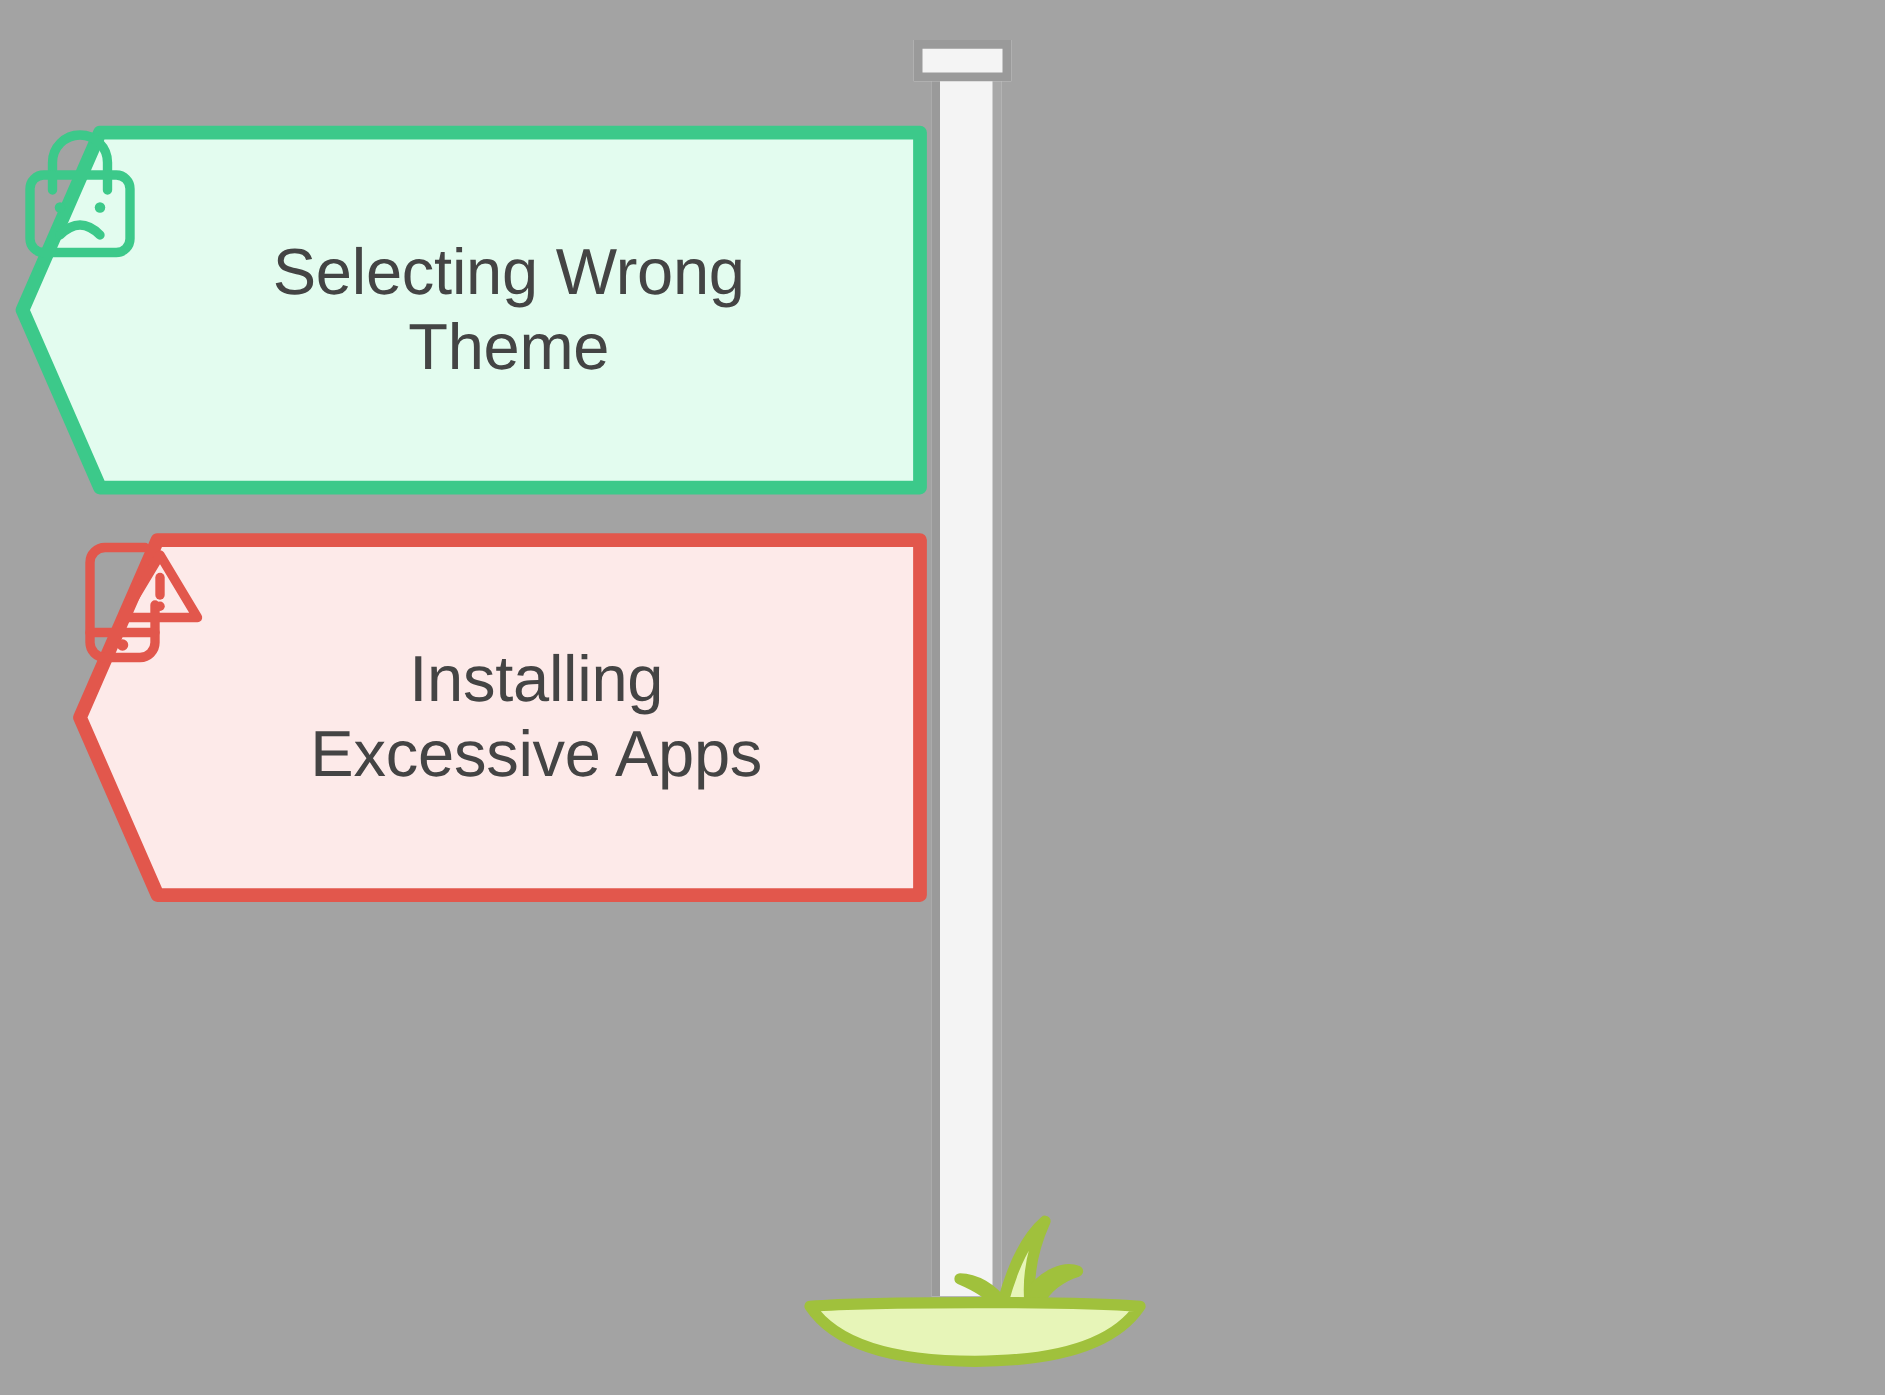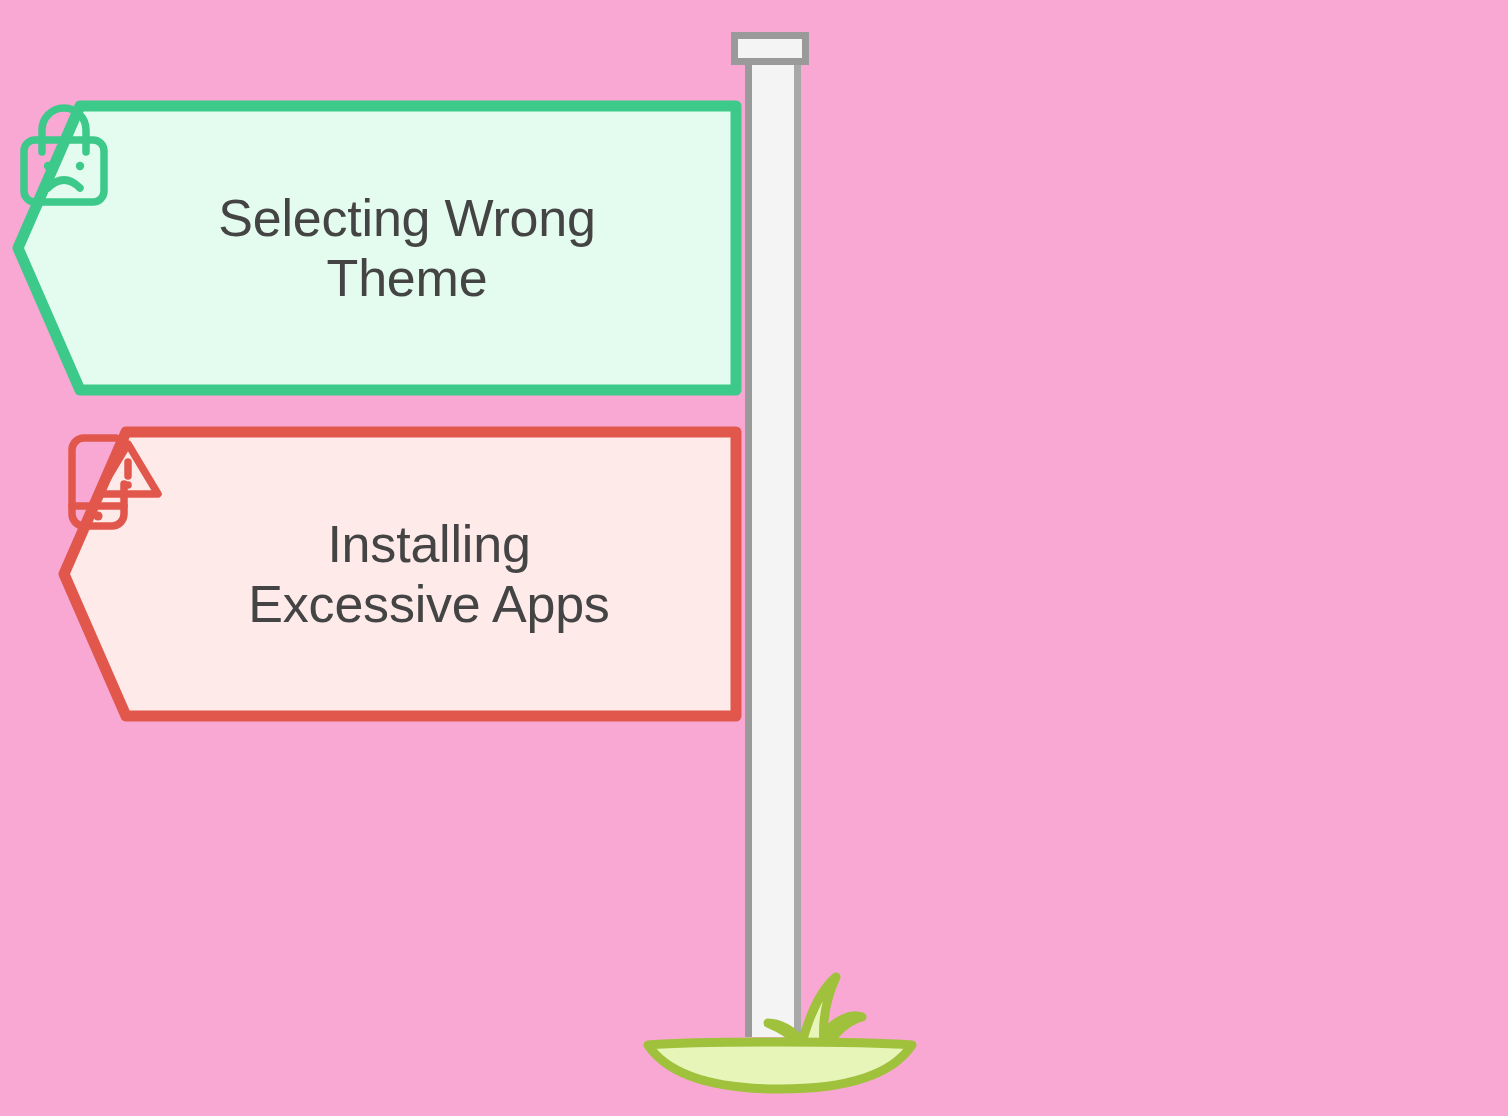--- a/index.html
+++ b/index.html
@@ -10,21 +10,21 @@
   body {
     width: 1508px;
     height: 1116px;
     font-family: "Liberation Sans", sans-serif;
     overflow: hidden;
   }
   #stage {
     position: relative;
     width: 1508px;
     height: 1116px;
-    background: #f9a8d4;
+    background: #a3a3a3;
   }
 
   
   .pole-cap {
     position: absolute;
     left: 731px;
     top: 32px;
     width: 78px;
     height: 33px;
     background: #f4f4f4;

